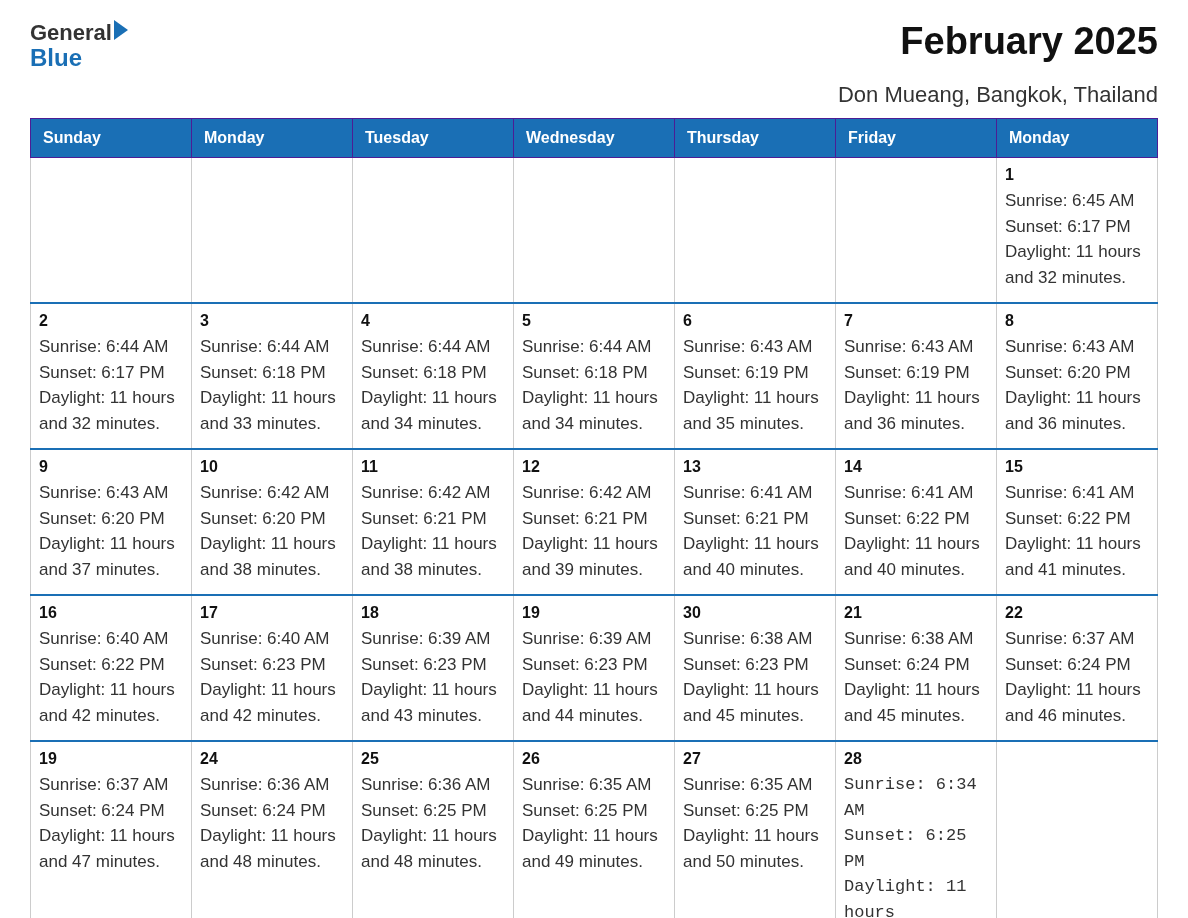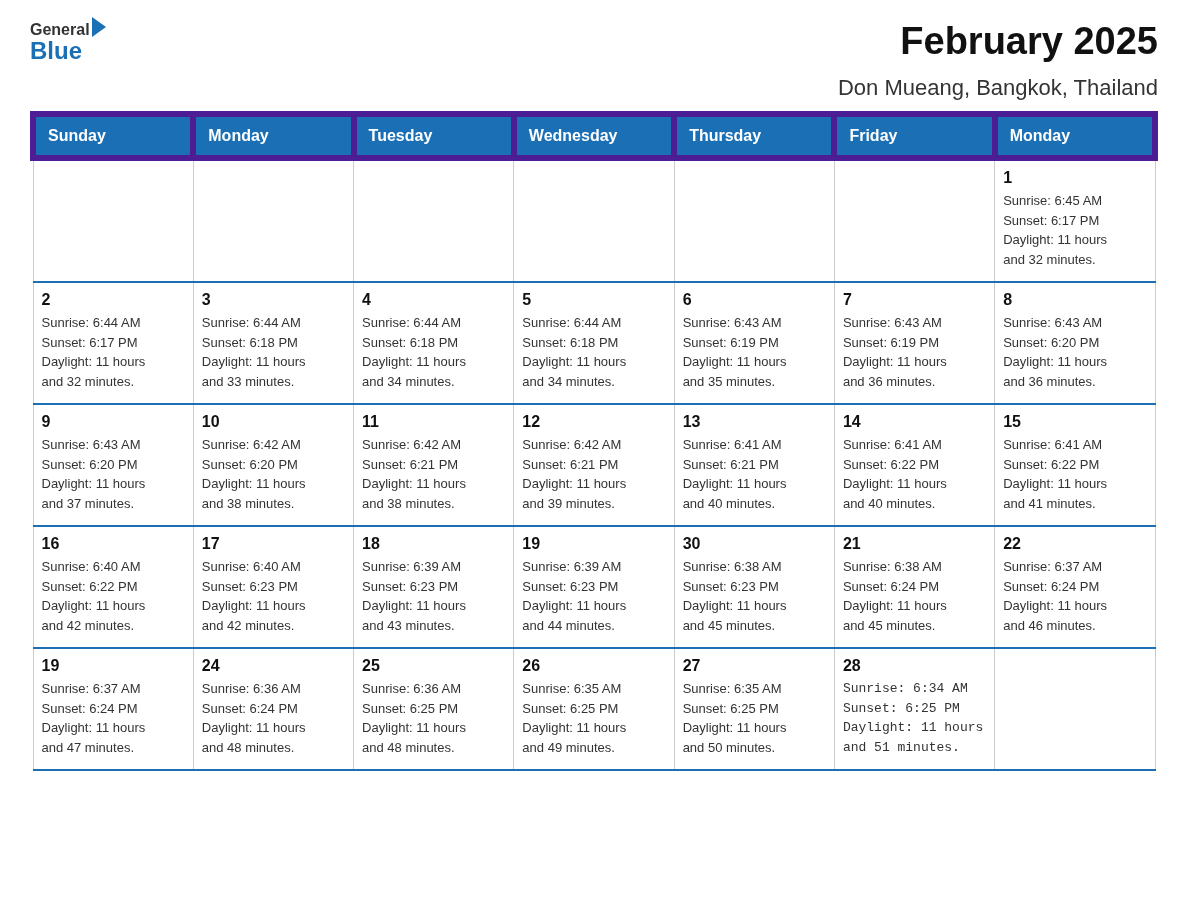--- a/index.html
+++ b/index.html
@@ -18,21 +18,21 @@
       margin-bottom: 10px;
     }
 
     .logo {
       display: flex;
       align-items: center;
       gap: 0px;
     }
 
     .logo-text-general {
-      font-size: 16px;
+      font-size: 22px;
       font-weight: bold;
       color: #333;
     }
 
     .logo-arrow {
       width: 0;
       height: 0;
       border-left: 14px solid #1a6fb5;
       border-top: 10px solid transparent;
       border-bottom: 10px solid transparent;
@@ -65,37 +65,37 @@
 
     .month-title {
       font-size: 38px;
       font-weight: bold;
       color: #111;
     }
 
     .location-title {
       font-size: 22px;
       color: #333;
-      margin-top: 12px;
+      margin-top: 19px;
     }
 
     .calendar-table {
       width: 100%;
       border-collapse: collapse;
       margin-top: 10px;
     }
 
     .calendar-table thead tr th {
       background-color: #1a6fb5;
       color: #fff;
       font-size: 16px;
       font-weight: bold;
       padding: 10px 12px;
       text-align: left;
-      border: 6px solid #4c1d95;
+      border: 1px solid #4c1d95;
     }
 
     .calendar-table tbody tr {
       border-bottom: 2px solid #1a6fb5;
     }
 
     .calendar-table tbody tr td {
       vertical-align: top;
       padding: 8px 8px 12px 8px;
       border-left: 1px solid #ccc;
@@ -113,21 +113,21 @@
 
     .day-number {
       font-size: 16px;
       font-weight: bold;
       color: #111;
       display: block;
       margin-bottom: 4px;
     }
 
     .day-info {
-      font-size: 13px;
+      font-size: 17px;
       color: #333;
       line-height: 1.5;
     }
 
     .empty-cell {
       background: #f9f9f9;
     }
 
     .saturday-cell {
       background: #f0f0f0;

